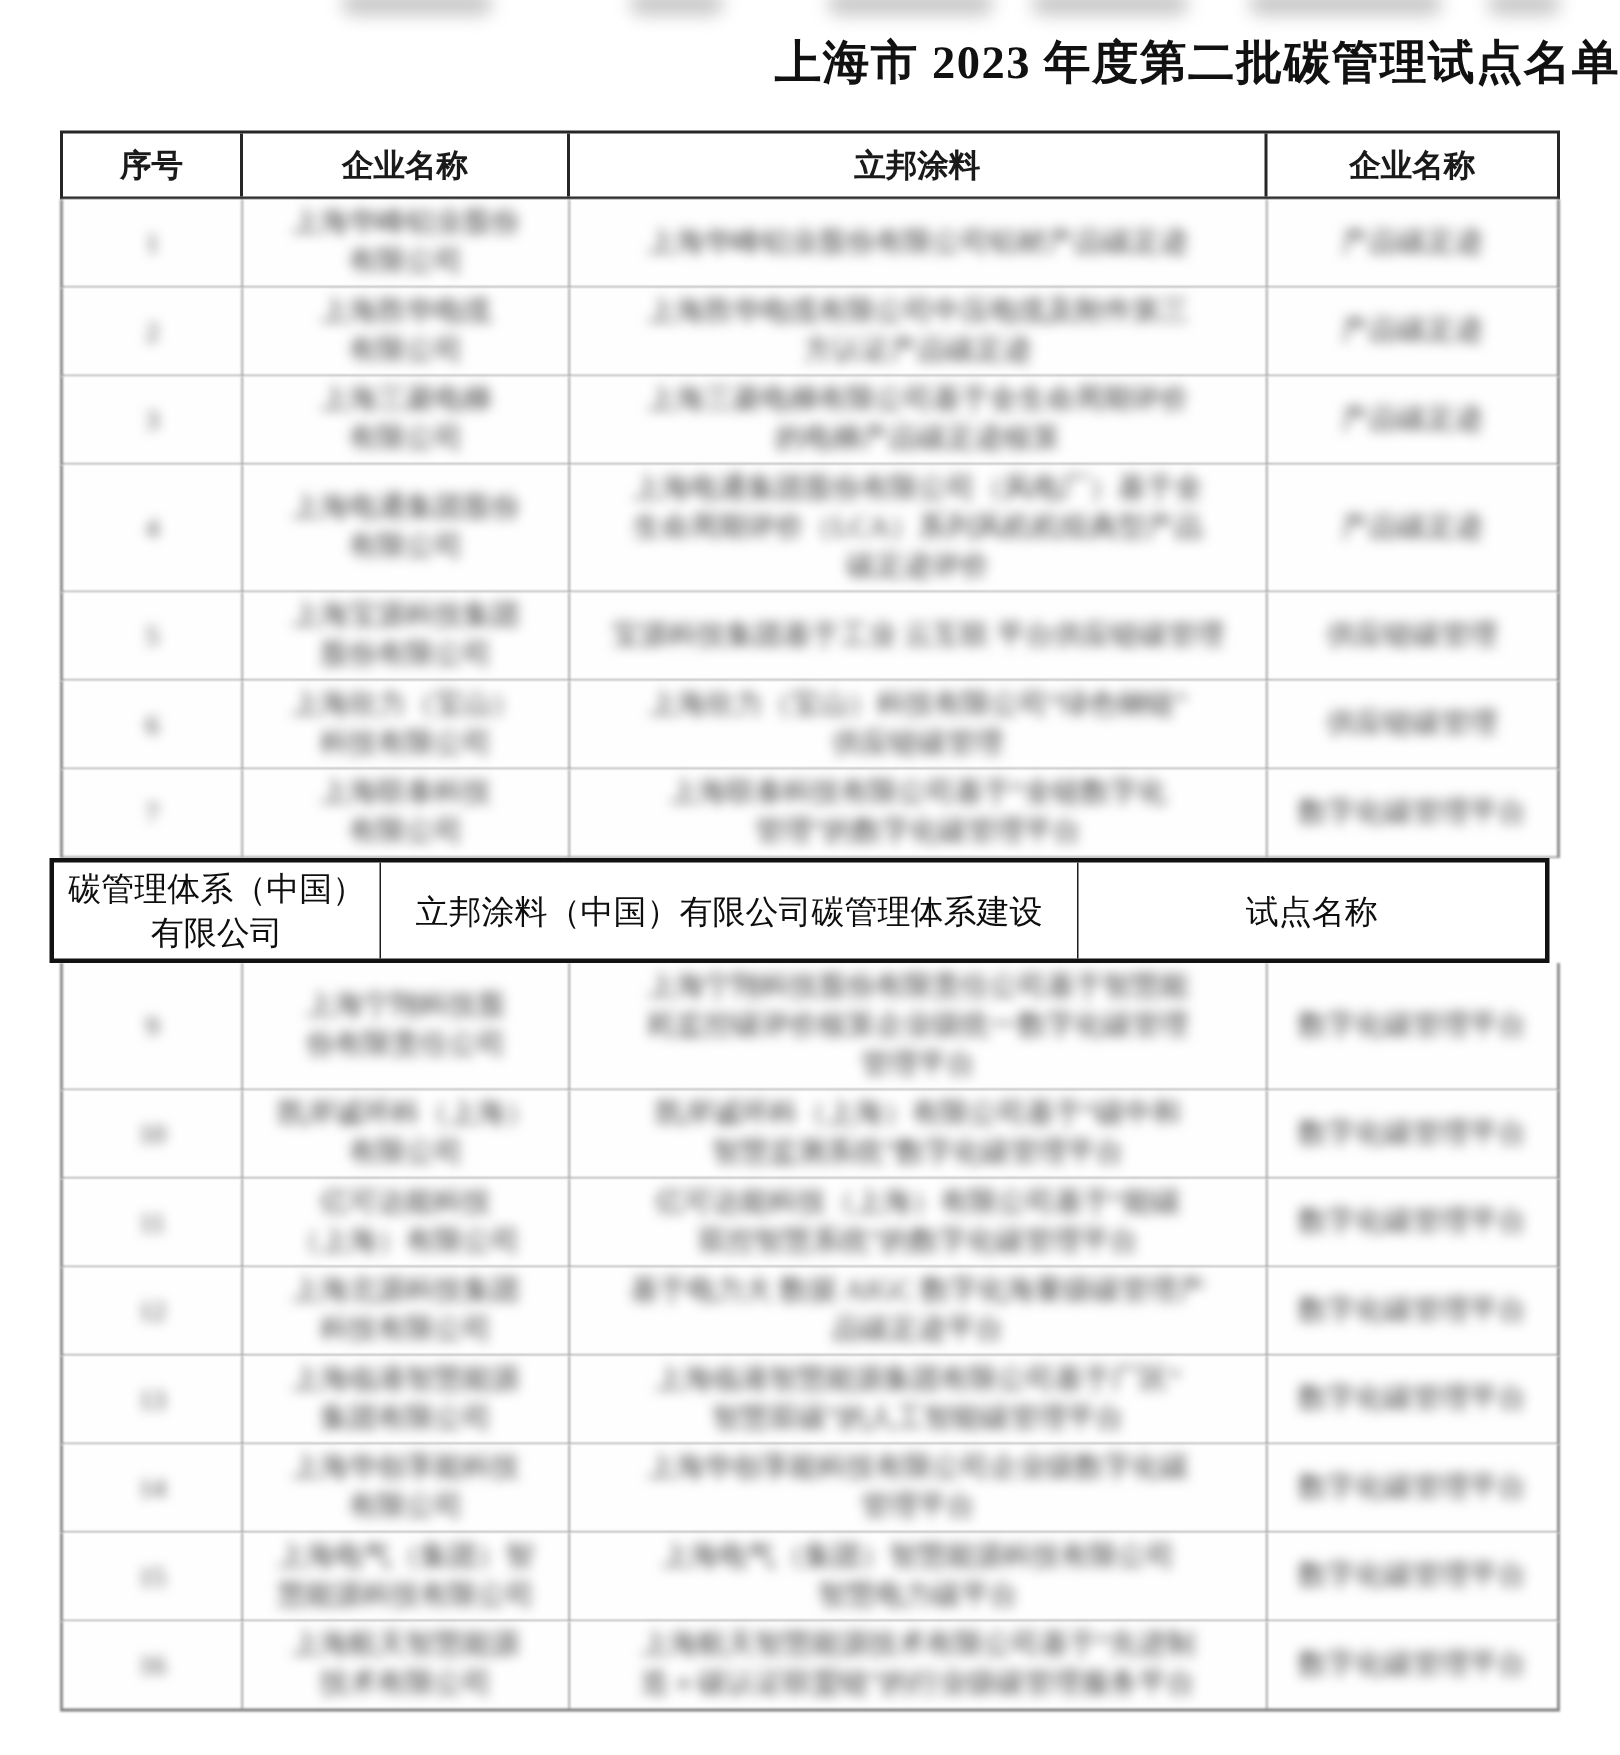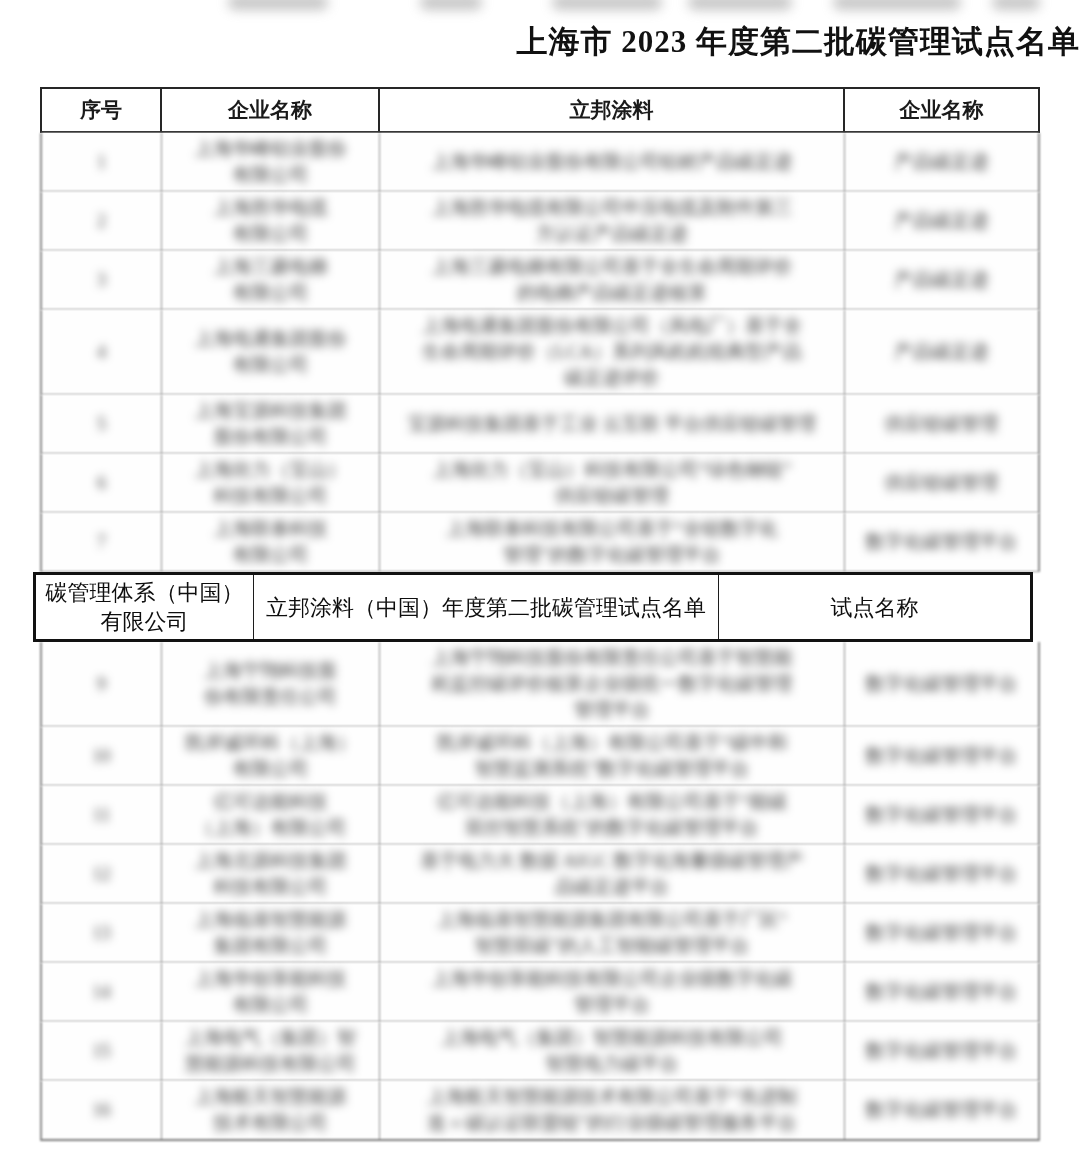--- a/index.html
+++ b/index.html
@@ -225,21 +225,21 @@
     <div class="cell c-field">
           <div class="line">数字化碳管理平台</div>
         </div>
   </div>
       <div class="row highlight">
     <div class="cell c-company">
           <div class="line">碳管理体系（中国）</div>
           <div class="line">有限公司</div>
         </div>
     <div class="cell c-pilot">
-          <div class="line">立邦涂料（中国）年度第二批碳管理试点名单</div>
+          <div class="line">立邦涂料（中国）有限公司碳管理体系建设</div>
         </div>
     <div class="cell c-field">
           <div class="line">试点名称</div>
         </div>
   </div>
       <div class="row blurred">
     <div class="cell c-no">
           <div class="line">9</div>
         </div>
     <div class="cell c-company">

